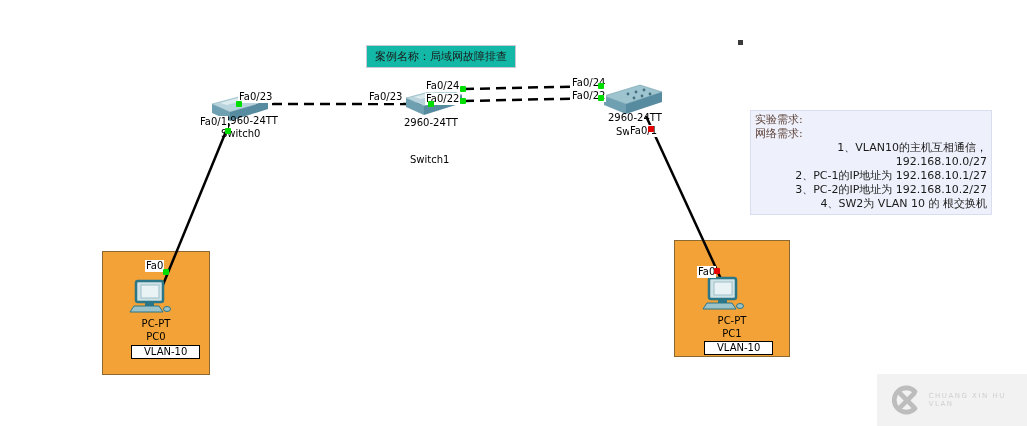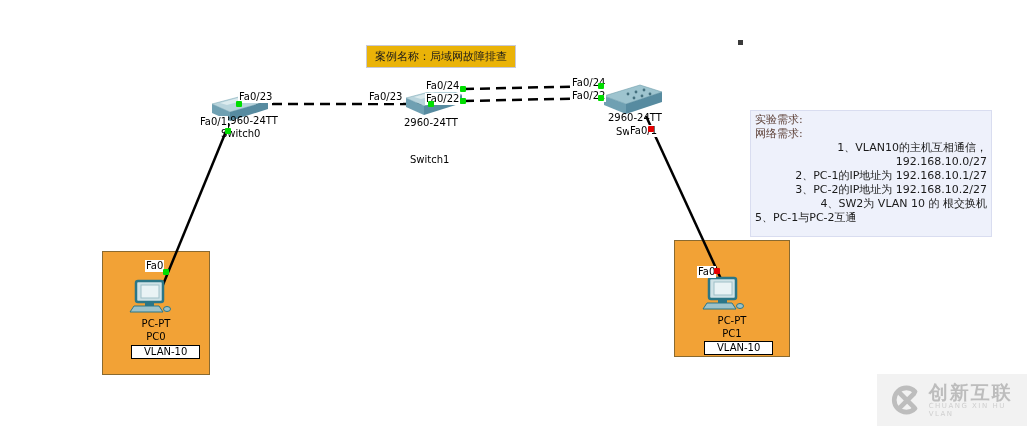--- a/index.html
+++ b/index.html
@@ -1,21 +1,21 @@
 <!DOCTYPE html>
 <html><head>
 <meta charset="utf-8">
 <style>
   * { margin:0; padding:0; box-sizing:border-box; }
   body { font-family:"DejaVu Sans","Liberation Sans",sans-serif; }
   .canvas { position:relative; width:1027px; height:426px; background:#ffffff; overflow:hidden; }
 
   
   .title-box { position:absolute; left:366px; top:45px; padding:3px 8px;
-    border:1px solid #c9c9d6; font-size:11px; color:#1a1a1a; background:#eab308; white-space:nowrap; }
+    border:1px solid #c9c9d6; font-size:11px; color:#1a1a1a; background:#14b8a6; white-space:nowrap; }
 
   .stray-dot { position:absolute; left:738px; top:40px; width:5px; height:5px; background:#3a3a3a; }
 
   
   .hl-box { position:absolute; background:#f2a236; border:1px solid #8a6a30; }
   .hl-pc0 { left:102px; top:251px; width:108px; height:124px; }
   .hl-pc1 { left:674px; top:240px; width:116px; height:117px; }
 
   svg.net { position:absolute; left:0; top:0; z-index:2; }
 
@@ -26,21 +26,21 @@
   .vlan { background:#ffffff; border:1px solid #000; padding:0 12px; z-index:3; }
   .over { z-index:4;text-align:center; }
 
   
   .dot { position:absolute; width:6px; height:6px; z-index:5; border-radius:1px; }
   .dot.up { background:#00dd00; }
   .dot.down { background:#e60000; }
 
   
   .note { position:absolute; left:750px; top:110px; width:242px; z-index:3;
-    background:#eef1fb; border:1px solid #d9ddf0; padding:2px 4px 11px 4px;
+    background:#eef1fb; border:1px solid #d9ddf0; padding:2px 4px 3px 4px;
     font-size:11px; line-height:14px; color:#1a1a1a; }
   .note .hdr { color:#5d4037; }
   .note .num { padding-left:7px;text-align:right; }
 
   
   .wm { position:absolute; left:877px; top:374px; width:150px; height:52px; z-index:6;
     background:#f2f2f2; display:flex; align-items:center; }
   .wm-logo { margin-left:12px; }
   .wm-text { margin-left:8px; }
   .wm-brand { font-size:19px; font-weight:bold; color:#bdbdbd; letter-spacing:2px; line-height:20px; }
@@ -146,28 +146,26 @@
   <div class="lbl ctr" style="left:674px; top:328px; width:116px;">PC1</div>
   <div class="lbl vlan" style="left:704px; top:341px;">VLAN-10</div>
 
   <div class="note">
     <div class="hdr">实验需求:</div>
     <div class="hdr">网络需求:</div>
     <div class="num">1、VLAN10的主机互相通信，192.168.10.0/27</div>
     <div class="num">2、PC-1的IP地址为 192.168.10.1/27</div>
     <div class="num">3、PC-2的IP地址为 192.168.10.2/27</div>
     <div class="num">4、SW2为 VLAN 10  的 根交换机</div>
-    <div>5、PC-1与PC-2互通</div>
   </div>
 
   <div class="wm">
     <svg class="wm-logo" width="34" height="34" viewBox="0 0 34 34">
       <path d="M 28 8 A 13 13 0 1 0 28 26" fill="none" stroke="#bdbdbd" stroke-width="5" stroke-linecap="round"></path>
       <line x1="12" y1="10" x2="27" y2="25" stroke="#bdbdbd" stroke-width="5" stroke-linecap="round"></line>
       <line x1="27" y1="10" x2="12" y2="25" stroke="#bdbdbd" stroke-width="5" stroke-linecap="round"></line>
     </svg>
     <div class="wm-text">
-      <div class="wm-brand">创新互联</div>
       <div class="wm-sub">CHUANG XIN HU VLAN</div>
     </div>
   </div>
 
 </div>
 
 </body></html>

